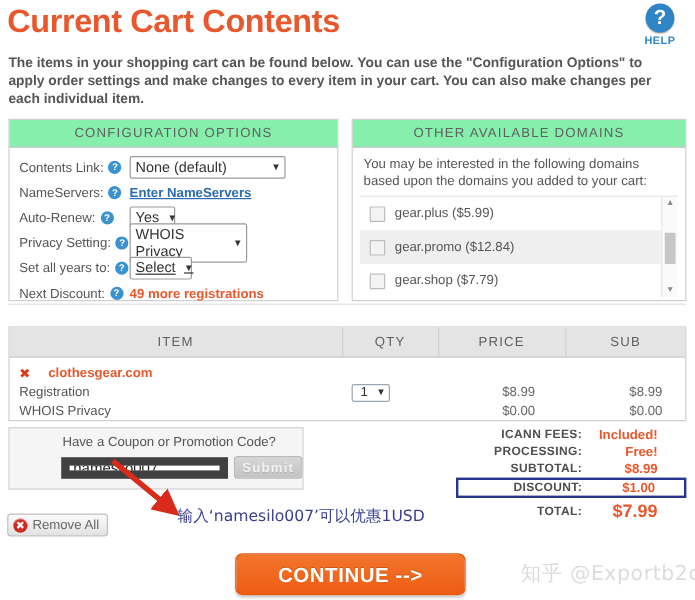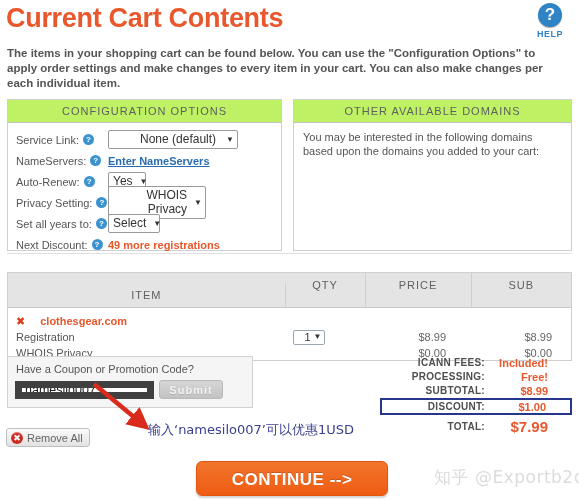--- a/index.html
+++ b/index.html
@@ -29,48 +29,48 @@
   .help-label{font-size:9px;font-weight:bold;color:#2f84c6;letter-spacing:.5px;margin-top:2px;}
 
   .intro{
     position:absolute;left:7px;top:46px;width:560px;
     font-size:11.5px;line-height:15px;color:#555;font-weight:bold;
   }
 
   
   .panel{position:absolute;border:1px solid #cfcfcf;background:#fff;box-sizing:border-box;}
   .panel-head{
-    background:#bef264;border-bottom:1px solid #c3c3c3;
+    background:#86efac;border-bottom:1px solid #c3c3c3;
     text-align:center;font-size:11px;letter-spacing:1px;color:#5f5f5f;
     padding:5px 0 5px;font-weight:normal;
   }
   #cfg-panel{left:7px;top:99px;width:275px;height:152px;}
   #dom-panel{left:293px;top:99px;width:279px;height:152px;}
 
   .cfg-body{padding:6px 0 0 8px;}
   .cfg-row{display:flex;align-items:center;height:21px;}
   .cfg-label{width:92px;font-size:11px;color:#555;display:flex;align-items:center;}
   .qmark{
     display:inline-block;width:11px;height:11px;border-radius:50%;
     background:#3a93d0;color:#fff;font-size:8px;font-weight:bold;
     text-align:center;line-height:11px;margin-left:4px;
   }
   .sel{
     border:1px solid #9a9a9a;background:#fff;border-radius:2px;
     font-size:12px;color:#333;padding:1px 3px 2px 4px;
     display:inline-flex;align-items:center;box-sizing:border-box;
     font-family:"Liberation Sans",sans-serif;
   }
-  .sel .cap{flex:1;text-align:right;}
+  .sel .cap{flex:1;}
   .sel .arr{font-size:8px;margin-left:7px;color:#333;}
   #sel-service{width:130px;justify-content:space-between;}
   #sel-service .arr{margin-left:10px;}
   #sel-autorenew{width:38px;}
   #sel-privacy{width:98px;}
-  #sel-years{width:52px;}
+  #sel-years{width:52px;text-decoration:underline;}
   .link-blue{color:#2b6cb0;font-weight:bold;font-size:11px;text-decoration:underline;cursor:pointer;}
   .orange-text{color:#e8582c;font-weight:bold;font-size:11px;}
 
   
   .dom-note{padding:7px 9px 5px 9px;font-size:11px;line-height:14px;color:#555;}
   .dom-list{position:relative;margin:0 6px;border-top:1px solid #e3e3e3;height:84px;overflow:hidden;}
   .dom-item{display:flex;align-items:center;height:28px;padding-left:8px;font-size:11px;color:#555;}
   .dom-item.alt{background:#efefef;}
   .dom-cb{
     width:11px;height:11px;border:1px solid #bdbdbd;background:#f3f3f3;
@@ -84,41 +84,41 @@
   .sb-thumb{position:absolute;left:2px;top:30px;width:9px;height:26px;background:#c6c6c6;border-radius:1px;}
 
   
   .table{position:absolute;left:7px;top:272px;width:565px;border:1px solid #cfcfcf;box-sizing:border-box;background:#fff;}
   .thead{display:flex;background:#e4e4e4;border-bottom:1px solid #c9c9c9;}
   .th{
     text-align:center;font-size:11px;letter-spacing:1px;color:#5f5f5f;
     padding:6px 0;border-right:1px solid #cfcfcf;box-sizing:border-box;
   }
   .th:last-child{border-right:none;}
-  .th-item{width:296px;margin-top:10px;}
+  .th-item{width:296px;}
   .th-qty{width:85px;}
   .th-price{width:113px;}
   .th-sub{width:106px;}
 
   .item-block{padding:5px 0 2px 0;position:relative;height:52px;box-sizing:border-box;}
   .dom-name{display:flex;align-items:center;padding-left:8px;height:16px;}
   .x-ico{color:#d93a18;font-size:11px;font-weight:bold;margin-right:4px;}
   .dom-name-txt{color:#e8582c;font-weight:bold;font-size:11px;margin-left:11px;}
   .line{display:flex;align-items:center;height:16px;}
   .l-item{width:258px;padding-left:8px;box-sizing:border-box;font-size:11px;color:#555;}
   .l-qty{width:85px;text-align:center;box-sizing:border-box;}
   .l-price{width:113px;text-align:right;padding-right:18px;box-sizing:border-box;font-size:11px;color:#666;}
   .l-sub{width:106px;text-align:right;padding-right:18px;box-sizing:border-box;font-size:11px;color:#666;}
   #sel-qty{width:32px;font-size:11px;padding:0px 2px 1px 3px;border-color:#9aa7b0;}
   #sel-qty .arr{margin-left:3px;}
 
   
   .coupon{
     position:absolute;left:7px;top:356px;width:246px;height:52px;
-    border:1px solid #d2d2d2;background:#f5f5f5;box-sizing:border-box;
+    border:1px solid #d2d2d2;background:#f5f5f5;box-sizing:border-box;padding-left:36px;
   }
   .coupon-label{padding:6px 0 0 8px;font-size:11px;color:#555;}
   .coupon-row{display:flex;align-items:center;padding:5px 0 0 7px;}
   .coupon-input{
     width:139px;height:18px;border:7px solid #404040;background:#fff;
     font-size:12.5px;color:#222;padding:0 3px;box-sizing:border-box;
     font-family:"Liberation Sans",sans-serif;outline:none;
   }
   .submit-btn{
     margin-left:5px;width:64px;height:19px;border:1px solid #b9b9b9;border-radius:3px;
@@ -194,21 +194,21 @@
   </div>
 
   <div class="intro">The items in your shopping cart can be found below. You can use the "Configuration Options" to apply order settings and make changes to every item in your cart. You can also make changes per each individual item.</div>
 
   <div class="panel" id="cfg-panel">
     <div class="panel-head">CONFIGURATION OPTIONS</div>
     <div class="cfg-body">
 
       <div class="cfg-row">
         <span class="cfg-label">
-          <span>Service Link:</span>
+          <span>Contents Link:</span>
           <span class="qmark">?</span>
         </span>
         <span class="sel" id="sel-service">
           <span class="cap">None (default)</span>
           <span class="arr">▼</span>
         </span>
       </div>
 
       <div class="cfg-row">
         <span class="cfg-label">
@@ -258,20 +258,41 @@
         </span>
         <span class="orange-text">49 more registrations</span>
       </div>
 
     </div>
   </div>
 
   <div class="panel" id="dom-panel">
     <div class="panel-head">OTHER AVAILABLE DOMAINS</div>
     <div class="dom-note">You may be interested in the following domains based upon the domains you added to your cart:</div>
+    <div class="dom-list">
+
+      <div class="dom-item">
+        <span class="dom-cb"></span>
+        <span>gear.plus ($5.99)</span>
+      </div>
+      <div class="dom-item alt">
+        <span class="dom-cb"></span>
+        <span>gear.promo ($12.84)</span>
+      </div>
+      <div class="dom-item">
+        <span class="dom-cb"></span>
+        <span>gear.shop ($7.79)</span>
+      </div>
+
+      <div class="scrollbar">
+        <div class="sb-arrow">▲</div>
+        <div class="sb-thumb"></div>
+        <div class="sb-arrow" style="position:absolute;bottom:0;left:0;right:0;">▼</div>
+      </div>
+    </div>
   </div>
 
   <div class="hr-top"></div>
 
   <div class="table">
     <div class="thead">
       <div class="th th-item">ITEM</div>
       <div class="th th-qty">QTY</div>
       <div class="th th-price">PRICE</div>
       <div class="th th-sub">SUB</div>

